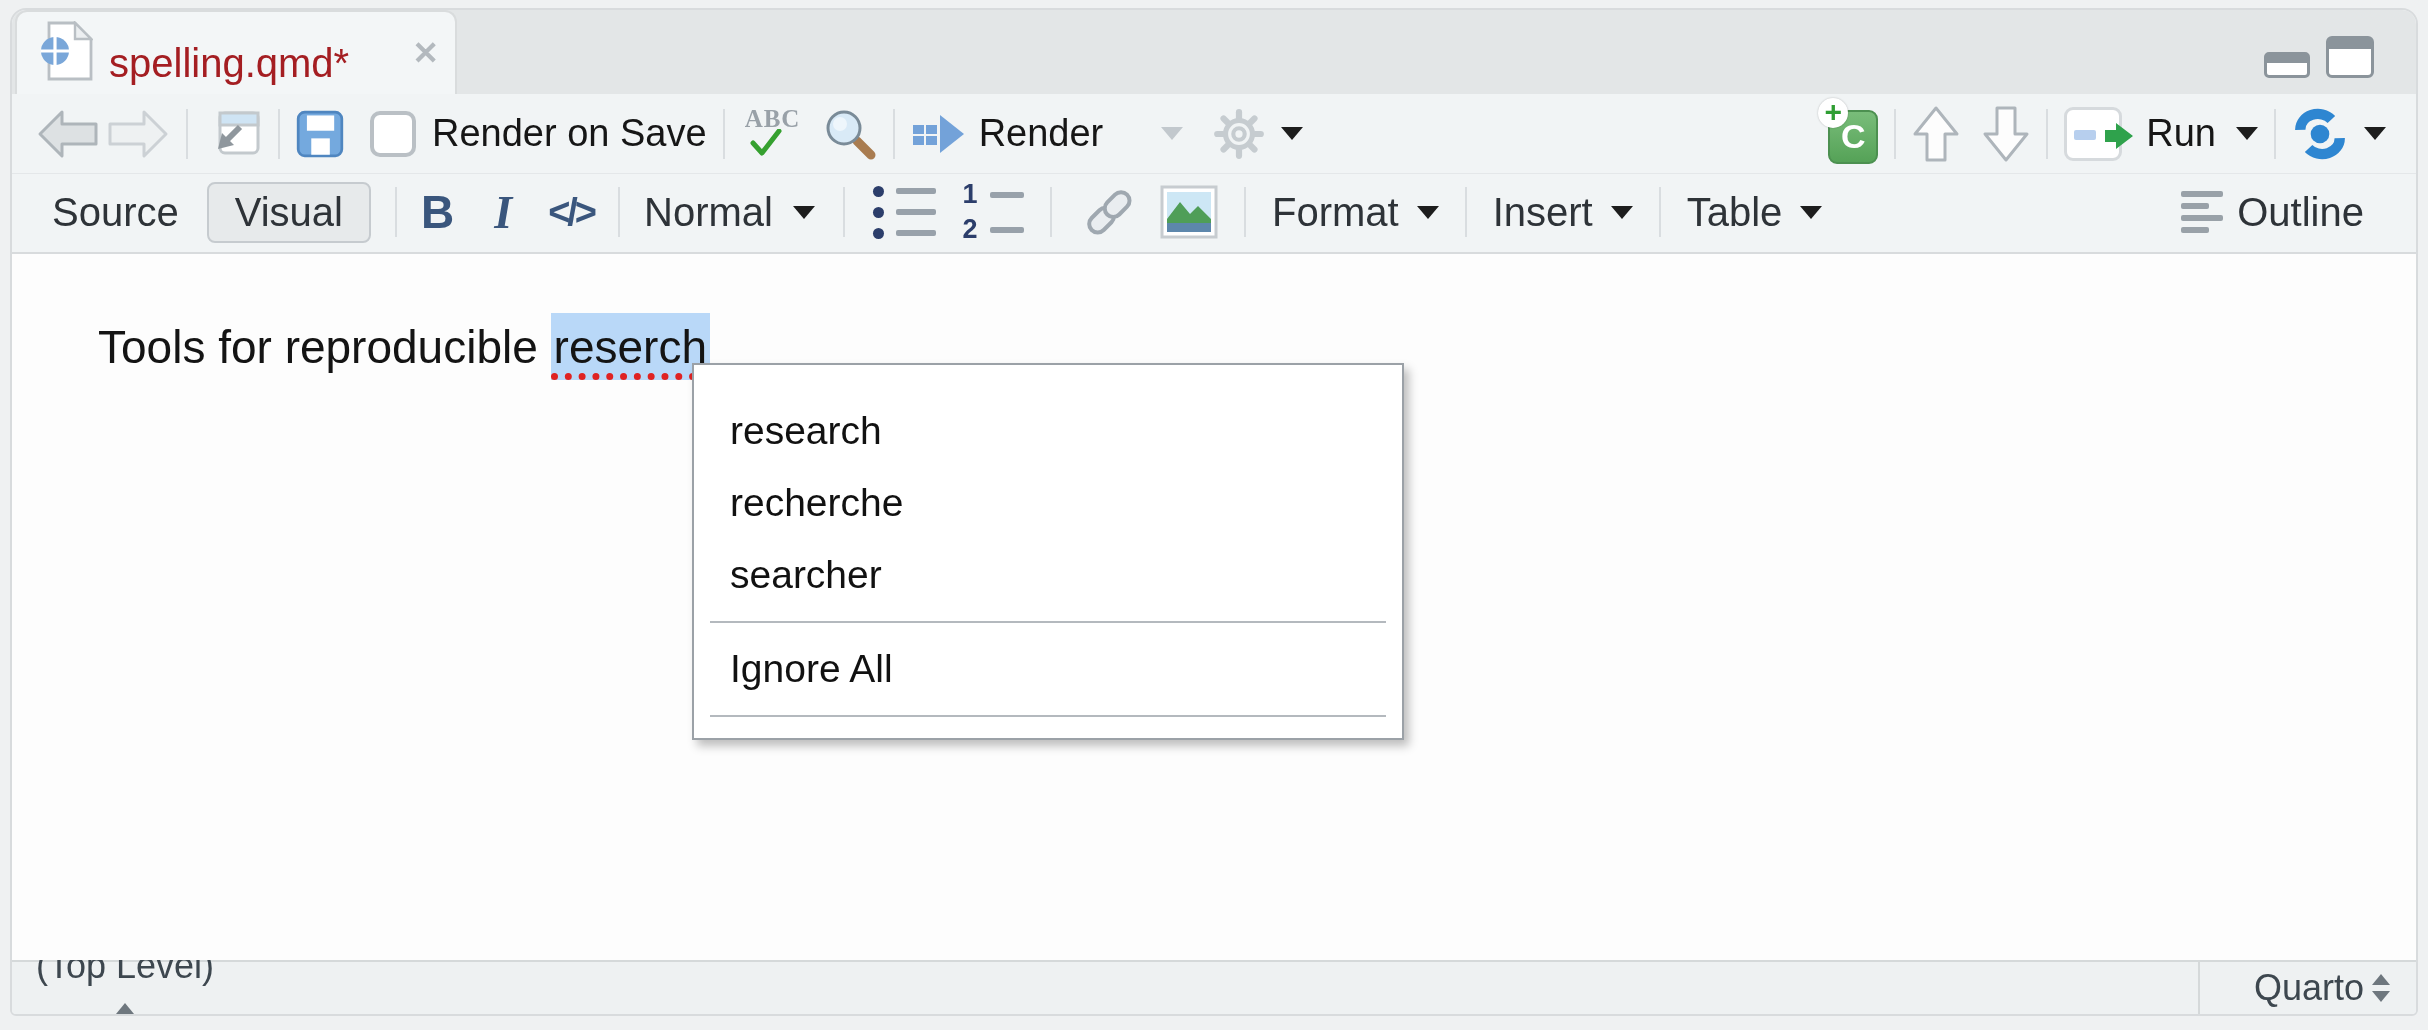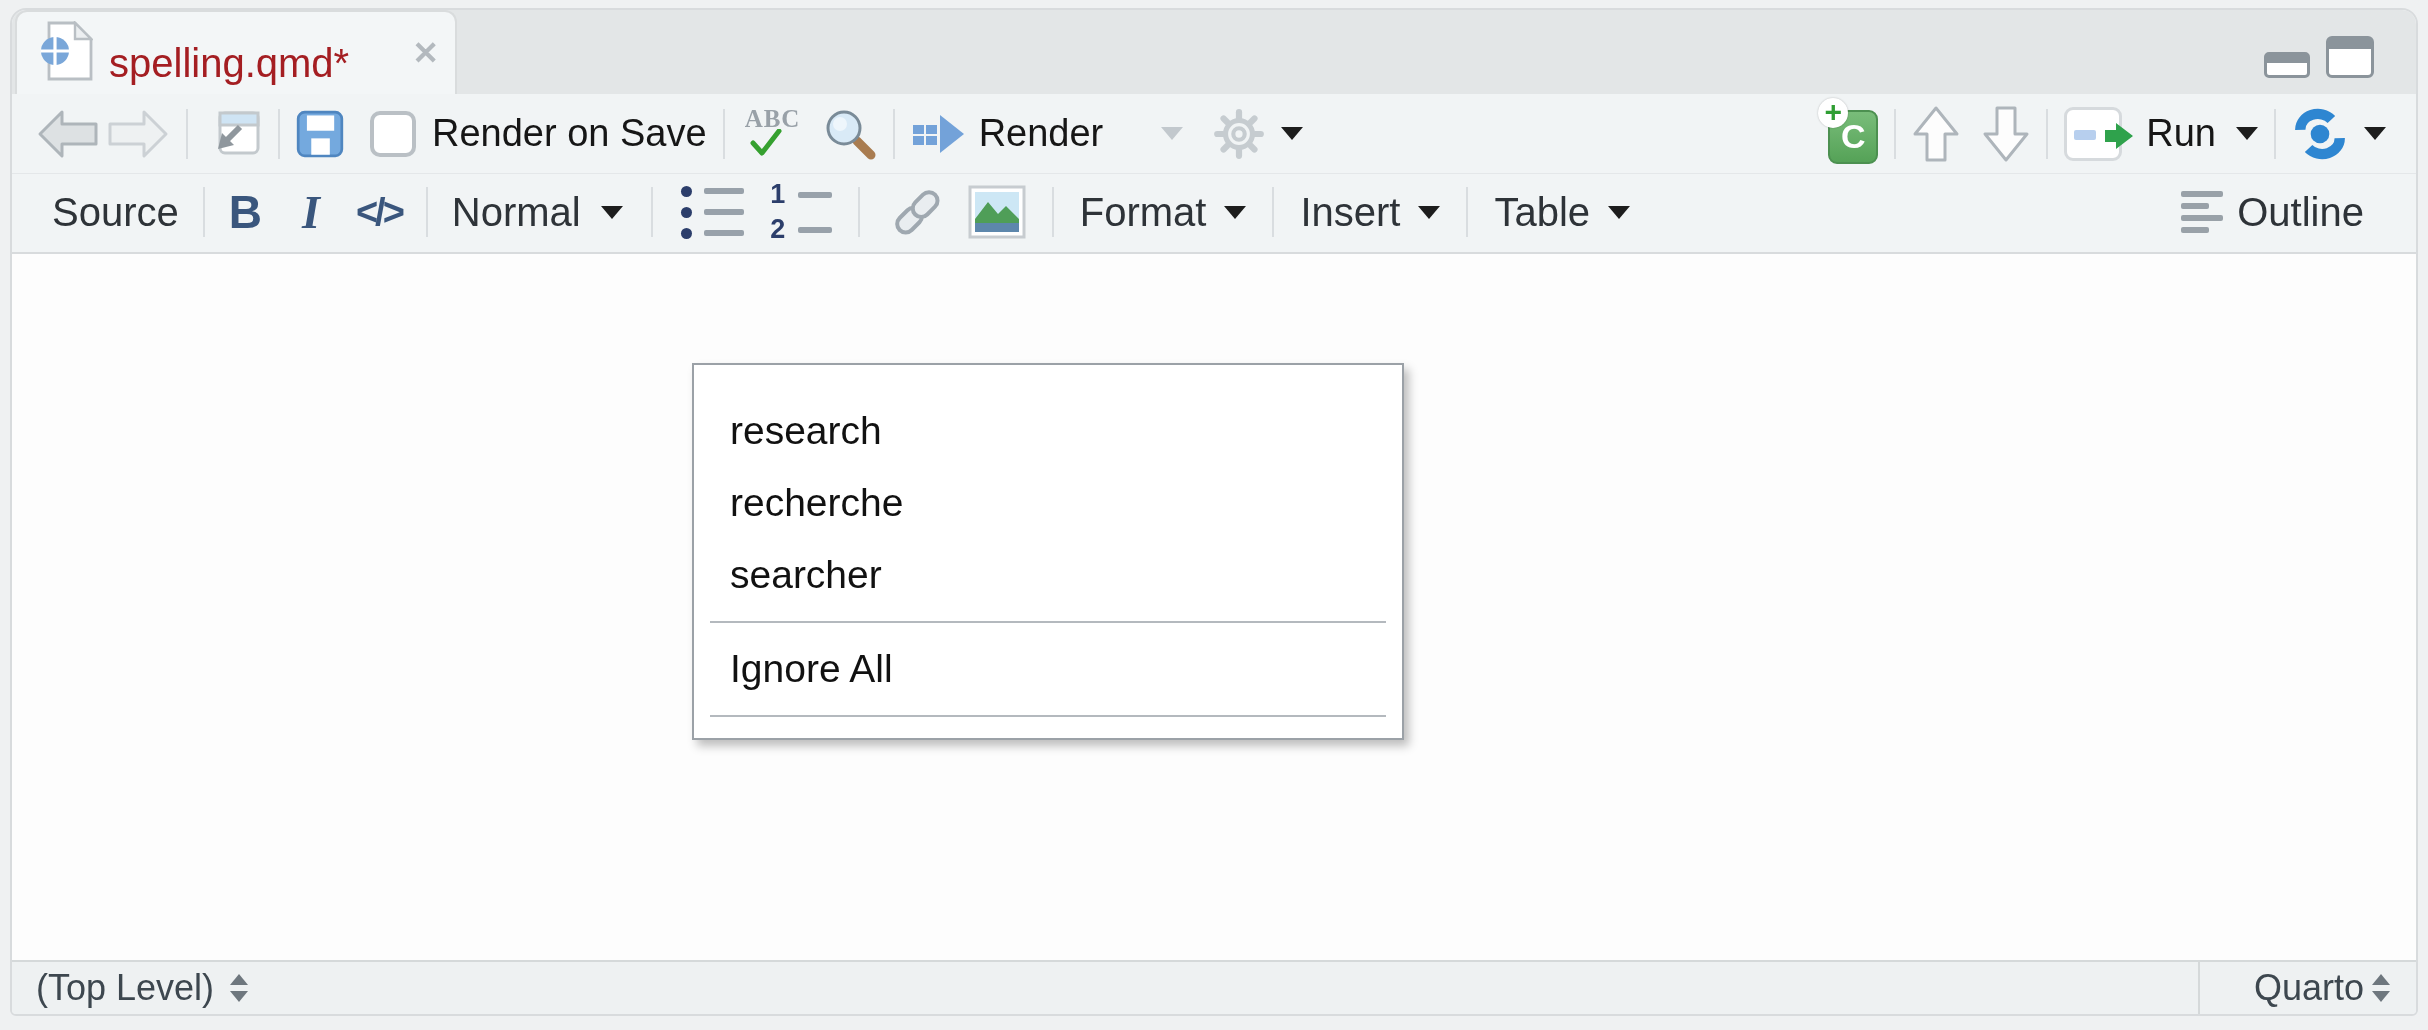--- a/index.html
+++ b/index.html
@@ -89,21 +89,21 @@
   .ctxmenu {
     position: absolute; left: 680px; top: 109px; width: 712px;
     background: #fff; border: 2px solid #9ba1a7;
     box-shadow: 5px 6px 9px rgba(0,0,0,.25);
     padding: 30px 0 11px 0; z-index: 5;
   }
   .ctxmenu .item { height: 72px; line-height: 72px; padding-left: 36px; font-size: 39px; color: #111; }
   .ctxmenu .msep { height: 2px; background: #b4b9be; margin: 10px 16px; }
   
   .statusbar { height: 54px; flex: 0 0 auto; background: #eef1f2; border-top: 2px solid #d5d9da; display: flex; align-items: center; font-size: 36px; color: #3d474f; }
-  .status-left { display: flex; align-items: center; gap: 16px; padding-left: 24px; }
+  .status-left { display: flex; align-items: center; gap: 16px; padding-left: 24px; flex-direction: column; }
   .status-right { margin-left: auto; height: 100%; border-left: 2px solid #d5d9da; display: flex; align-items: center; gap: 8px; padding: 0 26px; width: 218px; justify-content: flex-end; }
   .updown { display: inline-flex; flex-direction: column; gap: 6px; }
   .updown .tu { width: 0; height: 0; border-left: 9px solid transparent; border-right: 9px solid transparent; border-bottom: 11px solid #6e777e; }
   .updown .td { width: 0; height: 0; border-left: 9px solid transparent; border-right: 9px solid transparent; border-top: 11px solid #6e777e; }
 </style>
 </head>
 <body>
 
 <div class="pane">
 
@@ -232,20 +232,21 @@
         <path d="M8 21 A 17 15 0 0 1 38 11" stroke="#2e86d1" stroke-width="10" fill="none"></path>
         <circle cx="27" cy="25" r="9" fill="#2e86d1"></circle>
         <path d="M46 29 A 17 15 0 0 1 16 39" stroke="#2e86d1" stroke-width="10" fill="none"></path>
       </svg>
     </span>
     <span class="caret" style="margin-left:16px"></span>
   </div>
 
   <div class="toolbar toolbar2">
     <span>Source</span>
+    <span class="visual-btn">Visual</span>
     <span class="vsep" style="margin:0 24px"></span>
     <span class="fmt-b">B</span>
     <span class="fmt-i" style="margin-left:40px">I</span>
     <span class="fmt-code" style="margin-left:36px">&lt;/&gt;</span>
     <span class="vsep" style="margin:0 24px"></span>
     <span>Normal</span>
     <span class="caret" style="margin-left:20px"></span>
     <span class="vsep" style="margin:0 28px"></span>
     <span class="listicon">
       <span class="row">
@@ -301,20 +302,23 @@
     <span class="outline-icon">
         <i></i>
         <i></i>
         <i></i>
         <i></i>
       </span>
     <span>Outline</span>
   </div>
 
   <div class="editor">
+    <div class="doc-line">
+      <span>Tools for reproducible </span><span class="misspelled">reserch</span>
+    </div>
 
     <div class="ctxmenu">
       <div class="item">research</div>
       <div class="item">recherche</div>
       <div class="item">searcher</div>
       <div class="msep"></div>
       <div class="item">Ignore All</div>
       <div class="msep"></div>
     </div>
   </div>

